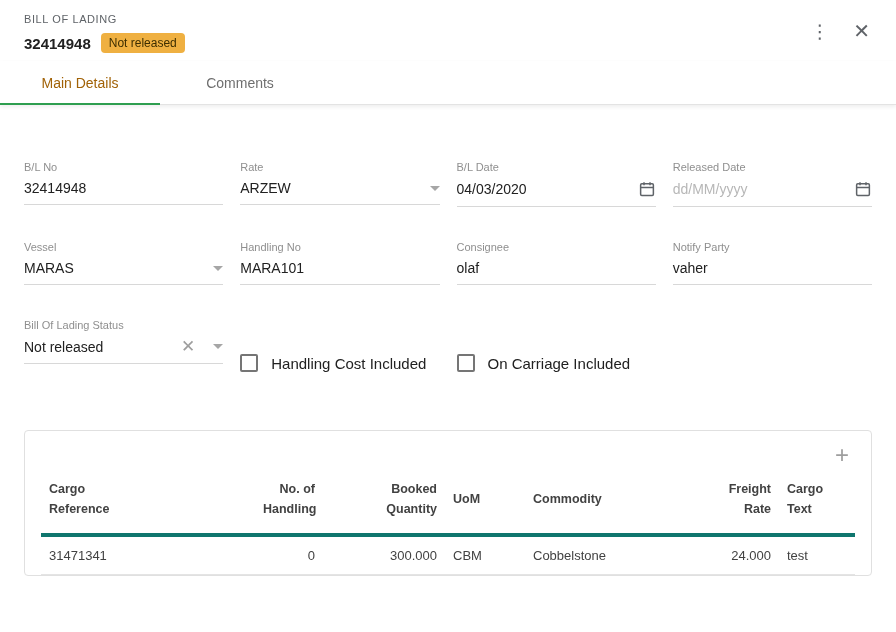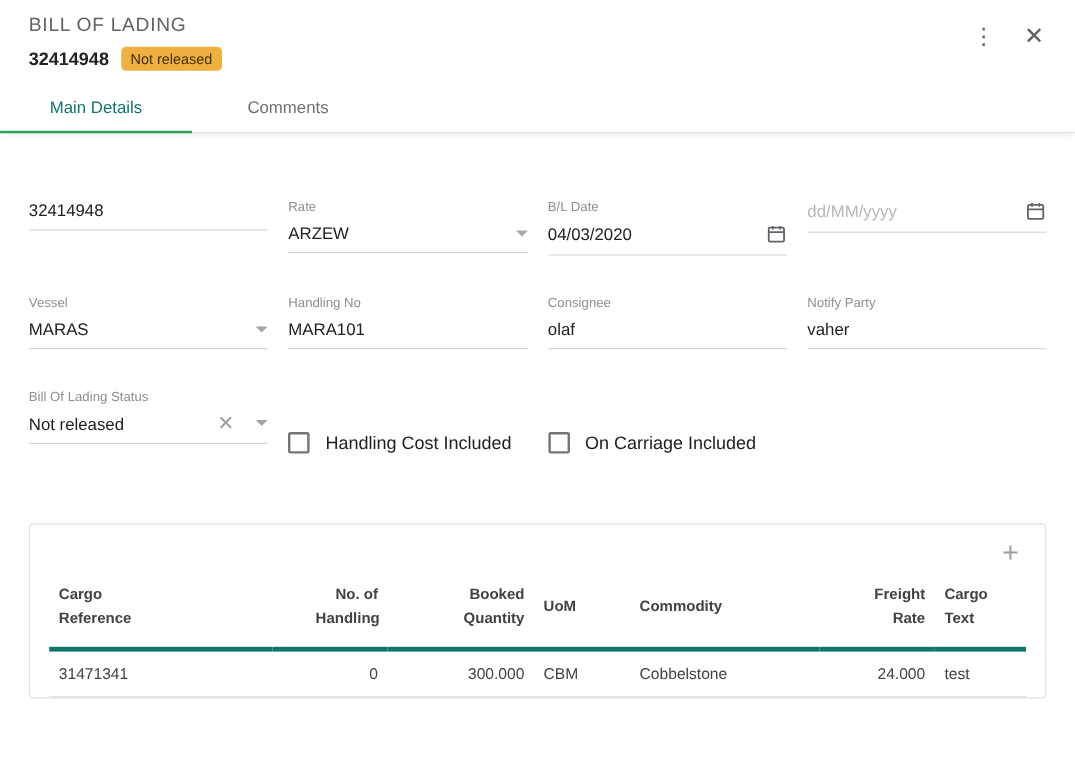--- a/index.html
+++ b/index.html
@@ -1,31 +1,31 @@
 <!DOCTYPE html>
 <html style="--badge-bg: #efb041; --tab-underline: #2e9e4f;"><head>
 <meta charset="utf-8">
 <style>
   * { margin:0; padding:0; box-sizing:border-box; }
   html,body { width:896px; height:632px; background:#fff; font-family:"Liberation Sans",sans-serif; color:#212121; overflow:hidden; }
 
   
   .dlg-header { display:flex; justify-content:space-between; align-items:flex-start; padding:13px 26px 8px 24px; }
-  .eyebrow { font-size:16px; letter-spacing:.6px; color:#5f6368; }
+  .eyebrow { font-size:11px; letter-spacing:.6px; color:#5f6368; }
   .id-row { display:flex; align-items:center; gap:10px; margin-top:8px; }
   .bl-id { font-size:15px; font-weight:bold; color:#212121; }
   .badge { background:var(--badge-bg,#efb041); color:#3d2e00; font-size:12px; padding:3px 8px; border-radius:4px; line-height:1.2; }
   .header-actions { display:flex; align-items:center; gap:24px; padding-top:8px; }
   .icon-btn { background:none; border:none; cursor:pointer; color:#5f6368; font-size:20px; line-height:1; font-family:inherit; }
   .kebab { font-size:19px; letter-spacing:0; }
 
   
   .tabs { display:flex; border-bottom:1px solid #e3e3e3; box-shadow:0 2px 4px rgba(0,0,0,.07); position:relative; }
   .tab { width:160px; text-align:center; padding:14px 0 13px; font-size:14px; color:#6f6f6f; cursor:pointer; position:relative; }
-  .tab.active { color:#0f766e; }
+  .tab.active { color:#a16207; }
   .tab.active::after { content:""; position:absolute; left:0; right:0; bottom:-1px; height:2px; background:var(--tab-underline,#2e9e4f); }
 
   
   .form { padding:56px 24px 0; }
   .grid { display:grid; grid-template-columns:repeat(4,1fr); column-gap:17px; row-gap:34px; }
   .field-label { font-size:11px; color:#8f8f8f; margin-bottom:7px; }
   .field-control { display:flex; align-items:center; border-bottom:1px solid #d8d8d8; padding-bottom:8px; min-height:20px; cursor:text; }
   .field-value { font-size:14px; color:#212121; flex:1; white-space:nowrap; }
   .field-value.placeholder { color:#b7b7b7; }
   .chevron { width:0; height:0; border-left:5px solid transparent; border-right:5px solid transparent; border-top:5px solid #a6a6a6; margin-left:6px; }
@@ -72,20 +72,21 @@
 
   <div class="tabs">
     <div class="tab active">Main Details</div>
     <div class="tab">Comments</div>
   </div>
 
   <div class="form">
     <div class="grid">
 
       <div>
+        <div class="field-label">B/L No</div>
         <div class="field-control">
           <span class="field-value">32414948</span>
         </div>
       </div>
 
       <div>
         <div class="field-label">Rate</div>
         <div class="field-control">
           <span class="field-value">ARZEW</span>
           <span class="chevron"></span>
@@ -101,20 +102,21 @@
               <rect x="3.5" y="5" width="17" height="15.5" rx="1.5"></rect>
               <line x1="3.5" y1="10" x2="20.5" y2="10"></line>
               <line x1="8" y1="3" x2="8" y2="7"></line>
               <line x1="16" y1="3" x2="16" y2="7"></line>
             </svg>
           </span>
         </div>
       </div>
 
       <div>
+        <div class="field-label">Released Date</div>
         <div class="field-control">
           <span class="field-value placeholder">dd/MM/yyyy</span>
           <span class="cal-icon">
             <svg width="18" height="18" viewBox="0 0 24 24" fill="none" stroke="#5f6368" stroke-width="2">
               <rect x="3.5" y="5" width="17" height="15.5" rx="1.5"></rect>
               <line x1="3.5" y1="10" x2="20.5" y2="10"></line>
               <line x1="8" y1="3" x2="8" y2="7"></line>
               <line x1="16" y1="3" x2="16" y2="7"></line>
             </svg>
           </span>

